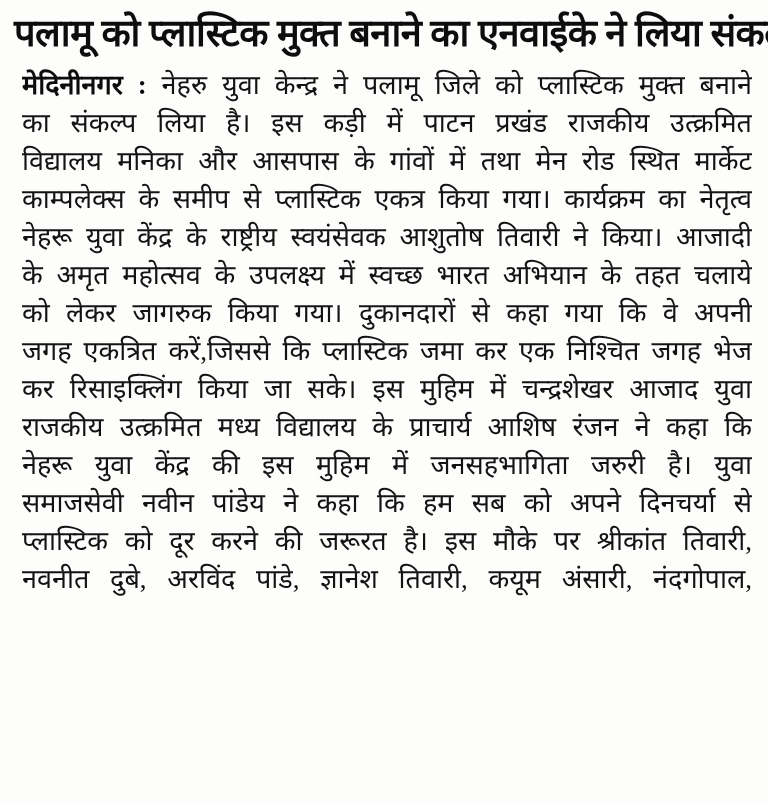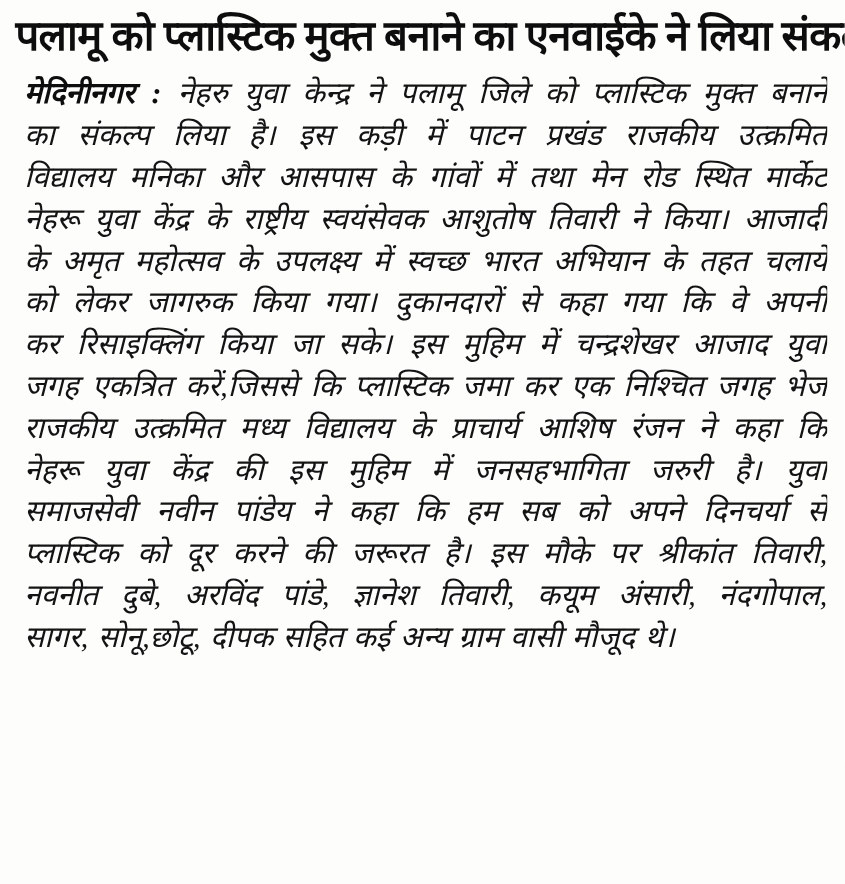--- a/index.html
+++ b/index.html
@@ -24,21 +24,20 @@
     text-align: center;
     letter-spacing: -0.5px;
     color: #0d0d0d;
     margin: 2px 0 8px 0;
     white-space: nowrap;
   }
   .body-text {
     font-size: 27px;
     line-height: 38px;
     padding: 0 6px 0 8px;
-    font-style: italic;
   }
   .line {
     text-align: justify;
     text-align-last: justify;
     max-height: 38px;
     overflow: hidden;
     word-spacing: 2px;
   }
   .line.last {
     text-align-last: left;
@@ -54,26 +53,26 @@
 <div class="page">
   <h1 class="headline">पलामू को प्लास्टिक मुक्त बनाने का एनवाईके ने लिया संकल्प</h1>
 
   <div class="body-text">
     <div class="line">
       <span class="dateline">मेदिनीनगर :</span><span> नेहरु युवा केन्द्र ने पलामू जिले को प्लास्टिक मुक्त बनाने</span>
     </div>
     <div id="lines-container">
         <div class="line">का संकल्प लिया है। इस कड़ी में पाटन प्रखंड राजकीय उत्क्रमित</div>
         <div class="line">विद्यालय मनिका और आसपास के गांवों में तथा मेन रोड स्थित मार्केट</div>
+        <div class="line">काम्पलेक्स के समीप से प्लास्टिक एकत्र किया गया। कार्यक्रम का नेतृत्व</div>
         <div class="line">नेहरू युवा केंद्र के राष्ट्रीय स्वयंसेवक आशुतोष तिवारी ने किया। आजादी</div>
         <div class="line">के अमृत महोत्सव के उपलक्ष्य में स्वच्छ भारत अभियान के तहत चलाये</div>
         <div class="line">को लेकर जागरुक किया गया। दुकानदारों से कहा गया कि वे अपनी</div>
+        <div class="line">जगह एकत्रित करें,जिससे कि प्लास्टिक जमा कर एक निश्चित जगह भेज</div>
         <div class="line">कर रिसाइक्लिंग किया जा सके। इस मुहिम में चन्द्रशेखर आजाद युवा</div>
-        <div class="line">जगह एकत्रित करें,जिससे कि प्लास्टिक जमा कर एक निश्चित जगह भेज</div>
         <div class="line">राजकीय उत्क्रमित मध्य विद्यालय के प्राचार्य आशिष रंजन ने कहा कि</div>
         <div class="line">नेहरू युवा केंद्र की इस मुहिम में जनसहभागिता जरुरी है। युवा</div>
         <div class="line">समाजसेवी नवीन पांडेय ने कहा कि हम सब को अपने दिनचर्या से</div>
         <div class="line">प्लास्टिक को दूर करने की जरूरत है। इस मौके पर श्रीकांत तिवारी,</div>
         <div class="line">नवनीत दुबे, अरविंद पांडे, ज्ञानेश तिवारी, कयूम अंसारी, नंदगोपाल,</div>
-        <div class="line last">सागर, सोनू,छोटू, दीपक सहित कई अन्य ग्राम वासी मौजूद थे।</div>
       </div>
   </div>
 </div>
 
 </body></html>

